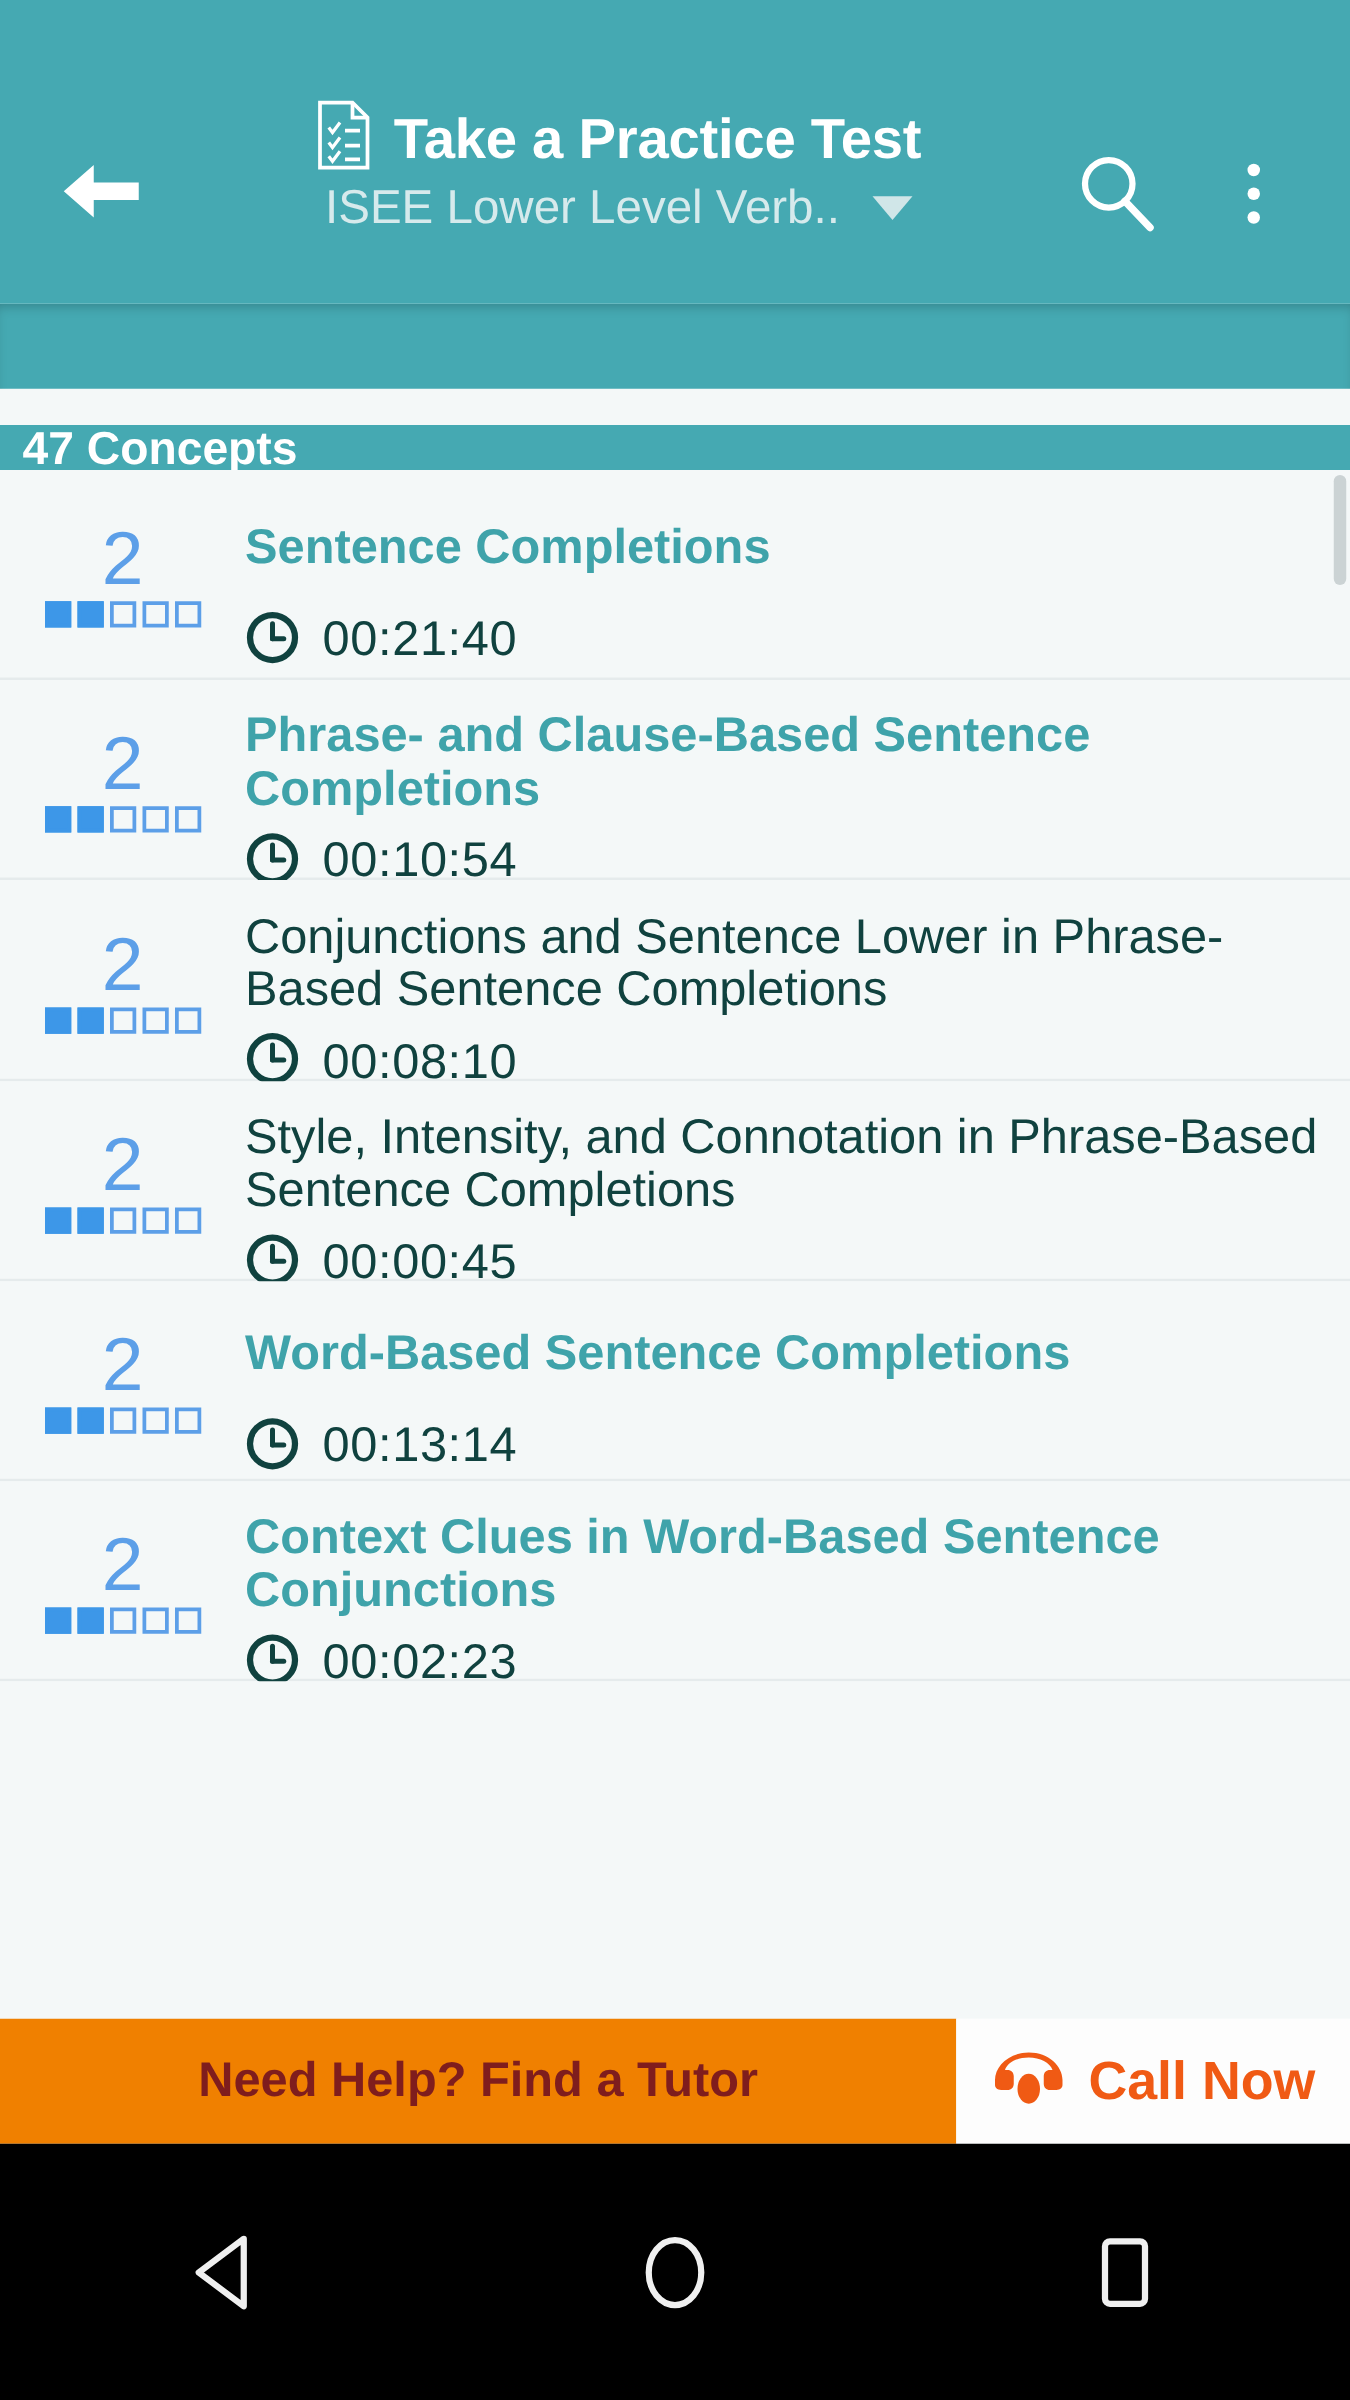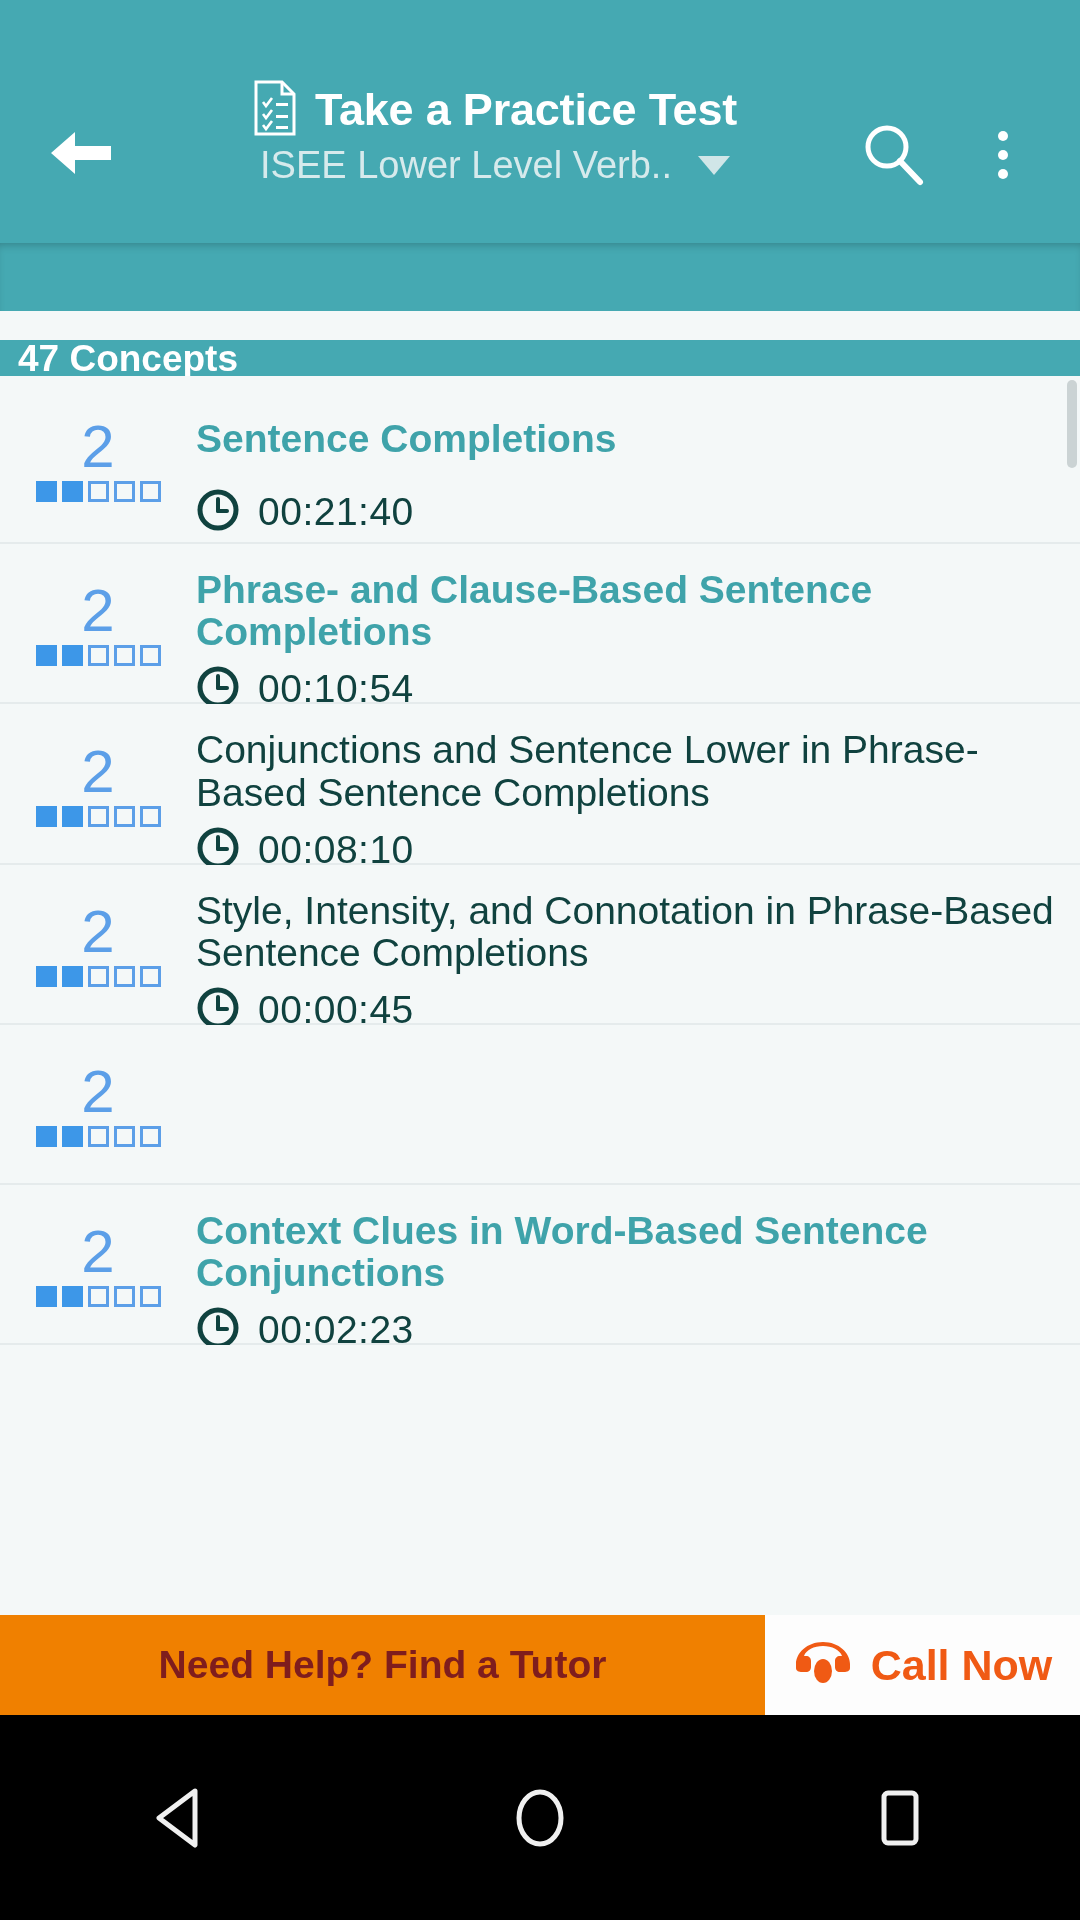--- a/index.html
+++ b/index.html
@@ -412,20 +412,31 @@
         <div class="difficulty">
           <div class="diff-num">2</div>
           <div class="pips">
             <span class="pip on"></span>
             <span class="pip on"></span>
             <span class="pip"></span>
             <span class="pip"></span>
             <span class="pip"></span>
           </div>
         </div>
+        <div class="rowbody">
+          <div class="row-title link">Word-Based Sentence Completions</div>
+          <div class="timerow">
+            <span><svg width="44" height="44" viewBox="0 0 44 44">
+                <circle cx="22" cy="22" r="18" fill="none" stroke="#10423f" stroke-width="5"></circle>
+                <line x1="22" y1="11" x2="22" y2="23" stroke="#10423f" stroke-width="4" stroke-linecap="round"></line>
+                <line x1="22" y1="23" x2="31" y2="23" stroke="#10423f" stroke-width="4" stroke-linecap="round"></line>
+              </svg></span>
+            <span class="time-text">00:13:14</span>
+          </div>
+        </div>
       </div>
       <div class="row r6">
         <div class="difficulty">
           <div class="diff-num">2</div>
           <div class="pips">
             <span class="pip on"></span>
             <span class="pip on"></span>
             <span class="pip"></span>
             <span class="pip"></span>
             <span class="pip"></span>

